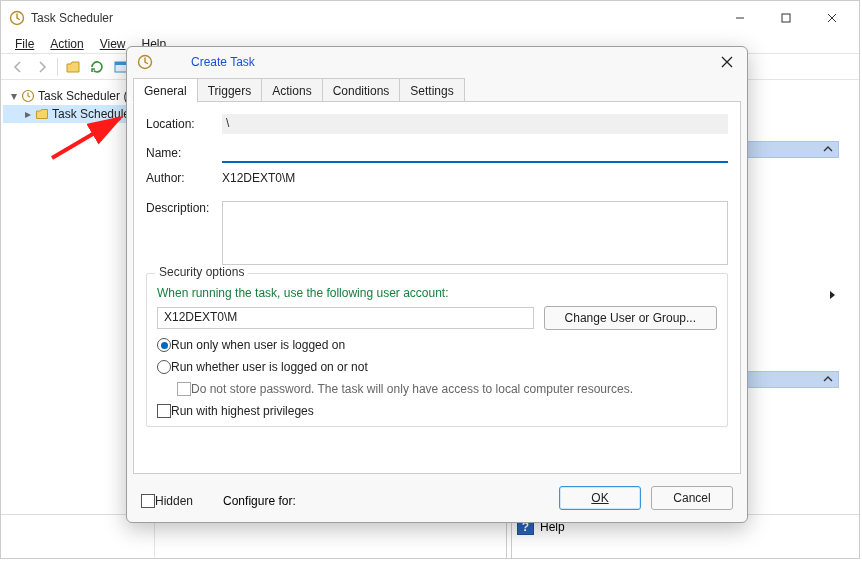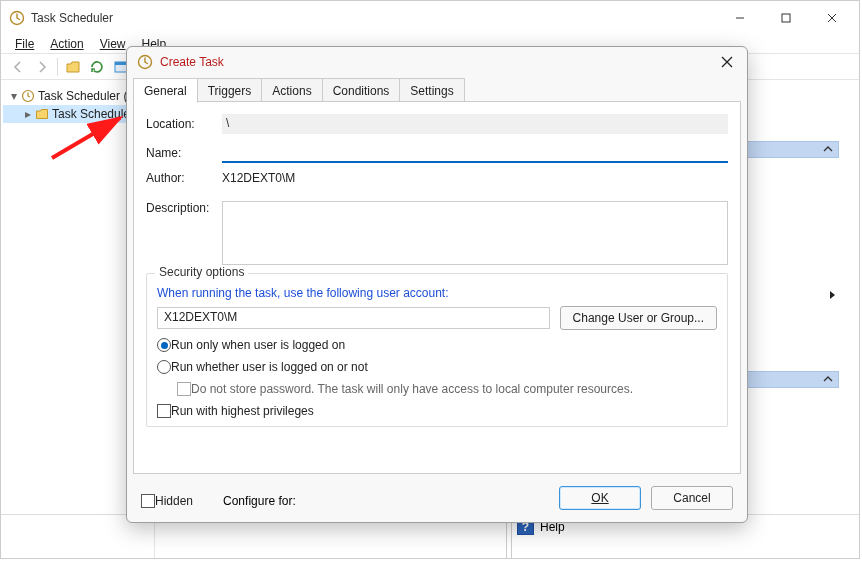--- a/index.html
+++ b/index.html
@@ -38,43 +38,43 @@
   .status-panel { position:absolute; left:0; bottom:0; right:0; height:44px; border-top:1px solid #ddd; }
   .status-panel .split1 { position:absolute; left:155px; top:-1px; width:6px; height:7px; border-left:1px solid #ccc; border-right:1px solid #ccc; }
   .status-panel .split2 { position:absolute; left:505px; top:-1px; bottom:0; width:6px; border-left:1px solid #ccc; border-right:1px solid #ccc; }
   .help-row { position:absolute; left:516px; top:3px; display:flex; align-items:center; gap:6px; }
   .help-row .qicon { width:17px; height:17px; background:#2a62b7; color:#fff; display:flex; align-items:center; justify-content:center; border:1px solid #1d4e99; font-weight:bold; }
 
   
   .dialog { position:absolute; left:126px; top:46px; width:622px; height:477px; background:#f8f8f8; border:1px solid #9e9e9e; border-radius:6px; box-shadow:0 6px 22px rgba(0,0,0,.25); }
   .dlg-title { height:30px; display:flex; align-items:center; padding:0 6px 0 10px; }
   .dlg-title .dicon { width:16px; height:16px; margin-right:7px; }
-  .dlg-title .ttxt { flex:1; color:#b91c1c; }
+  .dlg-title .ttxt { flex:1; color:#1d4ed8;margin-left:31px; }
   .dlg-close { width:28px; height:22px; display:flex; align-items:center; justify-content:center; border-radius:3px; }
 
   .tabs { display:flex; padding:0 6px; }
   .tab { padding:5px 10px 4px; border:1px solid #ccc; border-bottom:none; margin-right:-1px; background:#f4f4f4; position:relative; top:1px; color:#222; }
   .tab.active { background:#fff; border-bottom:1px solid #fff; z-index:2; }
   .tab-body { position:absolute; left:6px; right:6px; top:54px; bottom:48px; border:1px solid #ccc; background:#fff; padding:12px 12px 8px 12px; }
 
   .form-row { display:flex; align-items:center; margin-bottom:8px; }
   .form-row .lbl { width:76px; color:#222; }
   .form-row.valign-top { align-items:flex-start;margin-top:16px; }
   .name-input { flex:1; height:21px; border:none; border-bottom:2px solid #0067c0; outline:none; background:transparent; padding:0 2px; }
   .loc-val { flex:1; height:20px; padding:2px 4px; background:#f0f0f0; color:#333; }
   .auth-val { flex:1; color:#222; }
   .desc-input { flex:1; height:64px; border:1px solid #ccc; background:#fff; resize:none; outline:none; padding:3px 4px; }
 
   .group { border:1px solid #ddd; border-radius:2px; margin-top:6px; padding:8px 10px 8px 10px; position:relative; }
   .group-title { position:absolute; top:-9px; left:8px; background:#fff; padding:0 4px; color:#333; }
 
-  .sec-line { margin:4px 0 6px 0; color:#1d4ed8; }
+  .sec-line { margin:4px 0 6px 0; color:#15803d; }
   .user-row { display:flex; gap:10px; align-items:center; }
   .user-box { flex:1; height:22px; border:1px solid #ccc; background:#fff; padding:2px 6px; color:#222; }
-  .btn { height:24px; padding:0 12px; border:1px solid #adadad; background:#f9f9f9; border-radius:3px; color:#222; display:inline-flex; align-items:center; justify-content:center; }
+  .btn { height:24px; padding:0 20px; border:1px solid #adadad; background:#f9f9f9; border-radius:3px; color:#222; display:inline-flex; align-items:center; justify-content:center; }
 
   .radio-row, .check-row { display:flex; align-items:center; gap:0; margin-top:8px; color:#222; }
   .radio { width:14px; height:14px; border-radius:50%; border:1px solid #555; display:flex; align-items:center; justify-content:center; }
   .radio.checked::after { content:""; width:7px; height:7px; border-radius:50%; background:#0067c0; }
   .checkbox { width:14px; height:14px; border:1px solid #555; background:#fff; }
   .sub-check { margin-left:20px; color:#666; }
   .sub-check .checkbox { border-color:#aaa; }
 
   .bottom-row { position:absolute; left:14px; right:14px; bottom:48px; transform:translateY(34px); display:flex; align-items:flex-start; }
   .bottom-row .cfg-lbl { margin-left:30px; margin-right:8px; }

